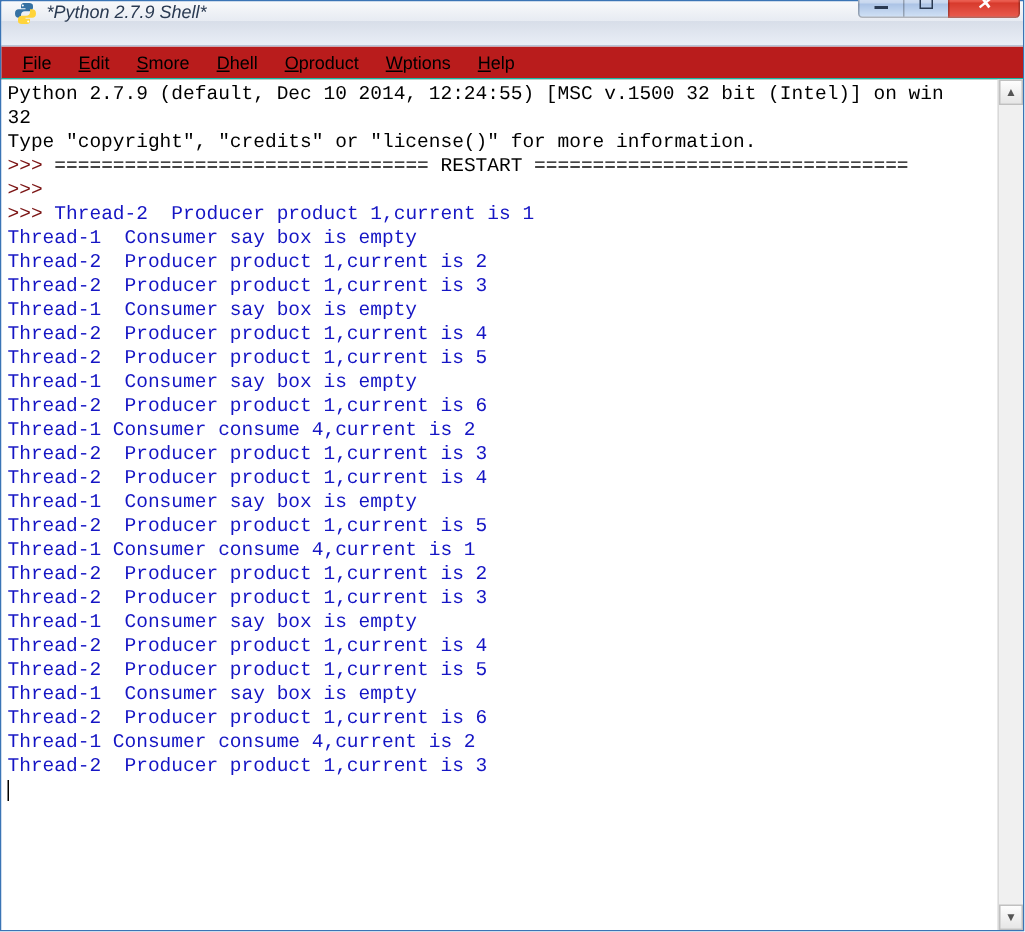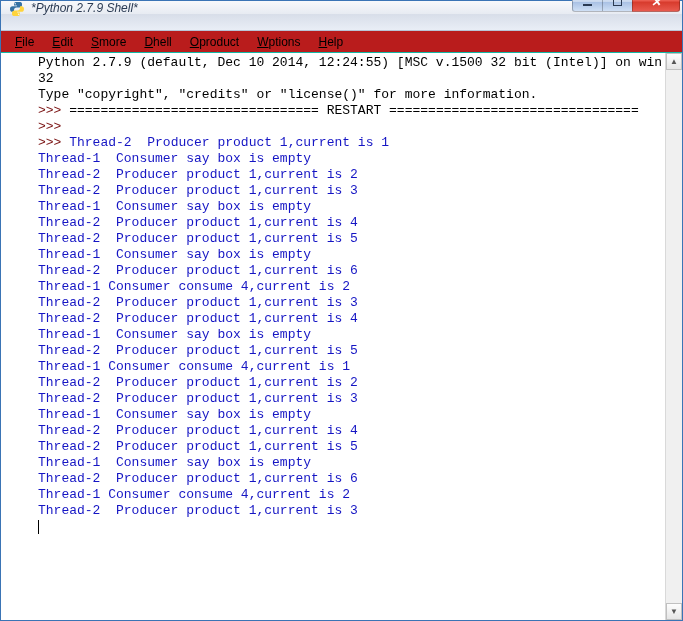--- a/index.html
+++ b/index.html
@@ -103,21 +103,20 @@
     padding: 2px 8px;
     color: #000;
     cursor: default;
   }
   .menu-item .ul { text-decoration: underline; }
   .console-wrap {
     flex: 1;
     display: flex;
     background: #fff;
     overflow: hidden;
-    padding-left: 33px;
   }
   .console {
     flex: 1;
     font-family: "Courier New", monospace;
     font-size: 13px;
     line-height: 16px;
     padding: 2px 4px;
     white-space: pre;
     color: #000;
     overflow: hidden;

